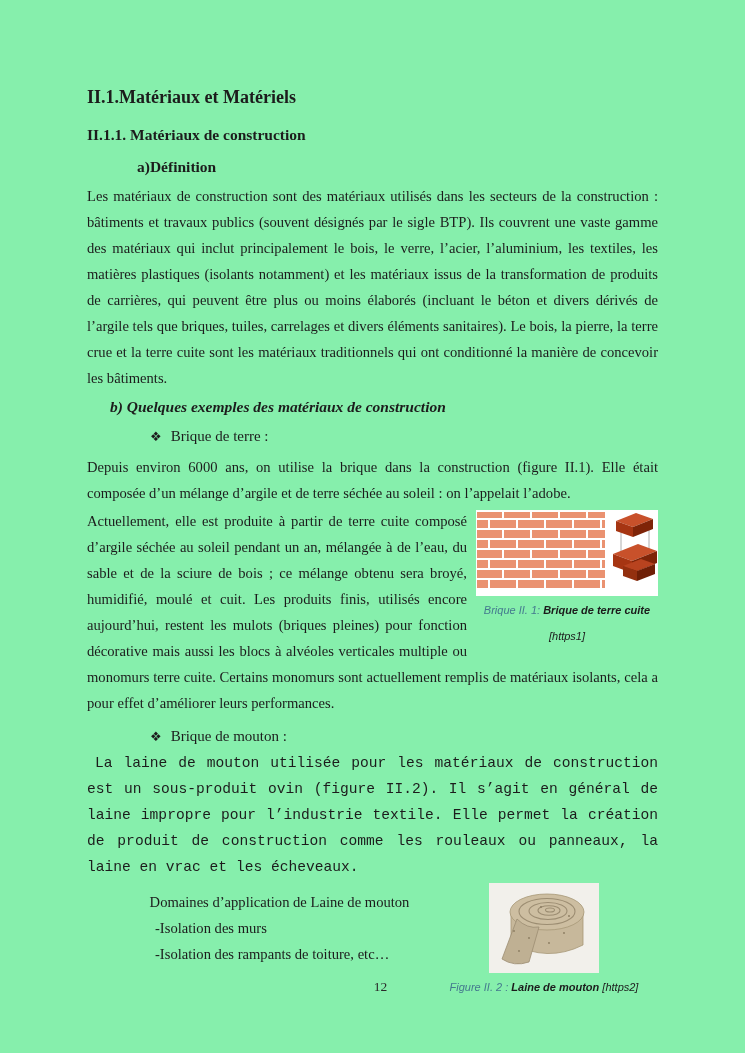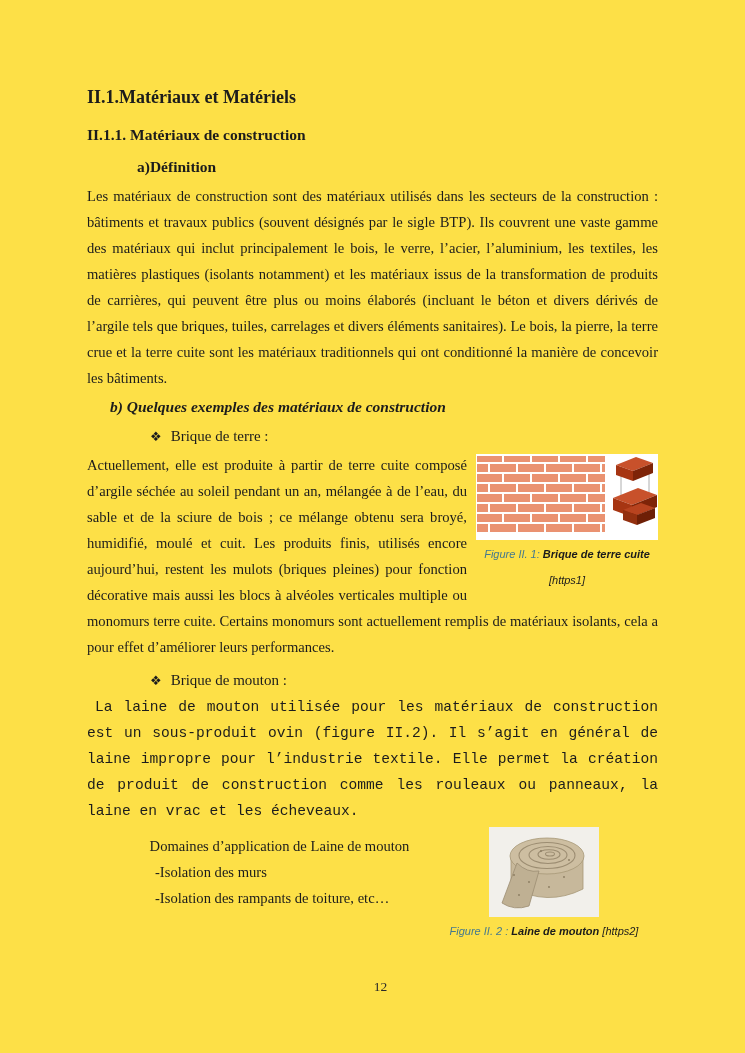--- a/index.html
+++ b/index.html
@@ -1,20 +1,20 @@
 <!DOCTYPE html>
 <html><head>
 <meta charset="utf-8">
 <style>
   html,body{margin:0;padding:0;background:#8a8a8a;}
   .page{
     position:relative;
     width:745px;height:1053px;
     margin:0 auto;
-    background:#fde047;
+    background:#86efac;
     box-sizing:border-box;
     padding:86px 87px 12px 87px;
     font-family:"Liberation Serif", serif;
     color:#1c1c1c;
     overflow:hidden;
   }
   .h1{font-size:18px;font-weight:bold;line-height:22px;margin:0;}
   .h2{font-size:15.5px;font-weight:bold;line-height:19px;margin:17px 0 0 0;}
   .h3{font-size:15.5px;font-weight:bold;line-height:19px;margin:13px 0 0 50px;}
   .h3b{font-size:15.5px;font-weight:bold;line-height:19px;margin:6px 0 0 23px;font-style:italic;}
@@ -74,20 +74,21 @@
   <div class="h3">a)Définition</div>
 
   <p class="body-p">Les matériaux de construction sont des matériaux utilisés dans les secteurs de la construction : bâtiments et travaux publics (souvent désignés par le sigle BTP). Ils couvrent une vaste gamme des matériaux qui inclut principalement le bois, le verre, l’acier, l’aluminium, les textiles, les matières plastiques (isolants notamment) et les matériaux issus de la transformation de produits de carrières, qui peuvent être plus ou moins élaborés (incluant le béton et divers dérivés de l’argile tels que briques, tuiles, carrelages et divers éléments sanitaires). Le bois, la pierre, la terre crue et la terre cuite sont les matériaux traditionnels qui ont conditionné la manière de concevoir les bâtiments.</p>
 
   <div class="h3b">b) Quelques exemples des matériaux de construction</div>
 
   <div class="bullet-line">
     <span class="bullet-glyph">❖</span><span>Brique de terre :</span>
   </div>
 
+  <p class="body-p" style="margin-top:4px;">Depuis environ 6000 ans, on utilise la brique dans la construction (figure II.1). Elle était composée d’un mélange d’argile et de terre séchée au soleil : on l’appelait l’adobe.</p>
 
   <div class="body-p" style="margin-top:2px;">
     <span class="fig-brick">
       <span class="brick-art">
         <svg width="130" height="80" viewBox="0 0 130 80" aria-hidden="true">
           <defs>
             <pattern id="bw" width="28" height="20" patternUnits="userSpaceOnUse">
               <rect width="28" height="20" fill="#ffffff"></rect>
               <rect x="0" y="0" width="26" height="8" fill="#EA9271"></rect>
               <rect x="-14" y="10" width="26" height="8" fill="#EA9271"></rect>
@@ -104,21 +105,21 @@
           <polygon points="22,17 42,9 42,19 22,27" fill="#7E2408"></polygon>
           <polygon points="2,44 27,34 46,41 21,51" fill="#C8512B"></polygon>
           <polygon points="2,44 21,51 21,63 2,56" fill="#A63512"></polygon>
           <polygon points="21,51 46,41 46,53 21,63" fill="#7E2408"></polygon>
           <polygon points="12,56 30,49 44,54 26,61" fill="#B8431F"></polygon>
           <polygon points="12,56 26,61 26,71 12,66" fill="#93300F"></polygon>
           <polygon points="26,61 44,54 44,64 26,71" fill="#6E1F06"></polygon>
         </svg>
       </span>
       <span class="fig-caption">
-        <span class="cap-prefix">Figure II. 1: </span><span class="cap-title">Brique de terre cuite</span><br>
+        <span class="cap-prefix">Brique II. 1: </span><span class="cap-title">Brique de terre cuite</span><br>
         <span class="cap-ref">[https1]</span>
       </span>
     </span>
     <span>Actuellement, elle est produite à partir de terre cuite composé d’argile séchée au soleil pendant un an, mélangée à de l’eau, du sable et de la sciure de bois ; ce mélange obtenu sera broyé, humidifié, moulé et cuit. Les produits finis, utilisés encore aujourd’hui, restent les mulots (briques pleines) pour fonction décorative mais aussi les blocs à alvéoles verticales multiple ou monomurs terre cuite. Certains monomurs sont actuellement remplis de matériaux isolants, cela a pour effet d’améliorer leurs performances.</span>
     <span class="clear"></span>
   </div>
 
   <div class="bullet-line">
     <span class="bullet-glyph">❖</span><span>Brique de mouton :</span>
   </div>

